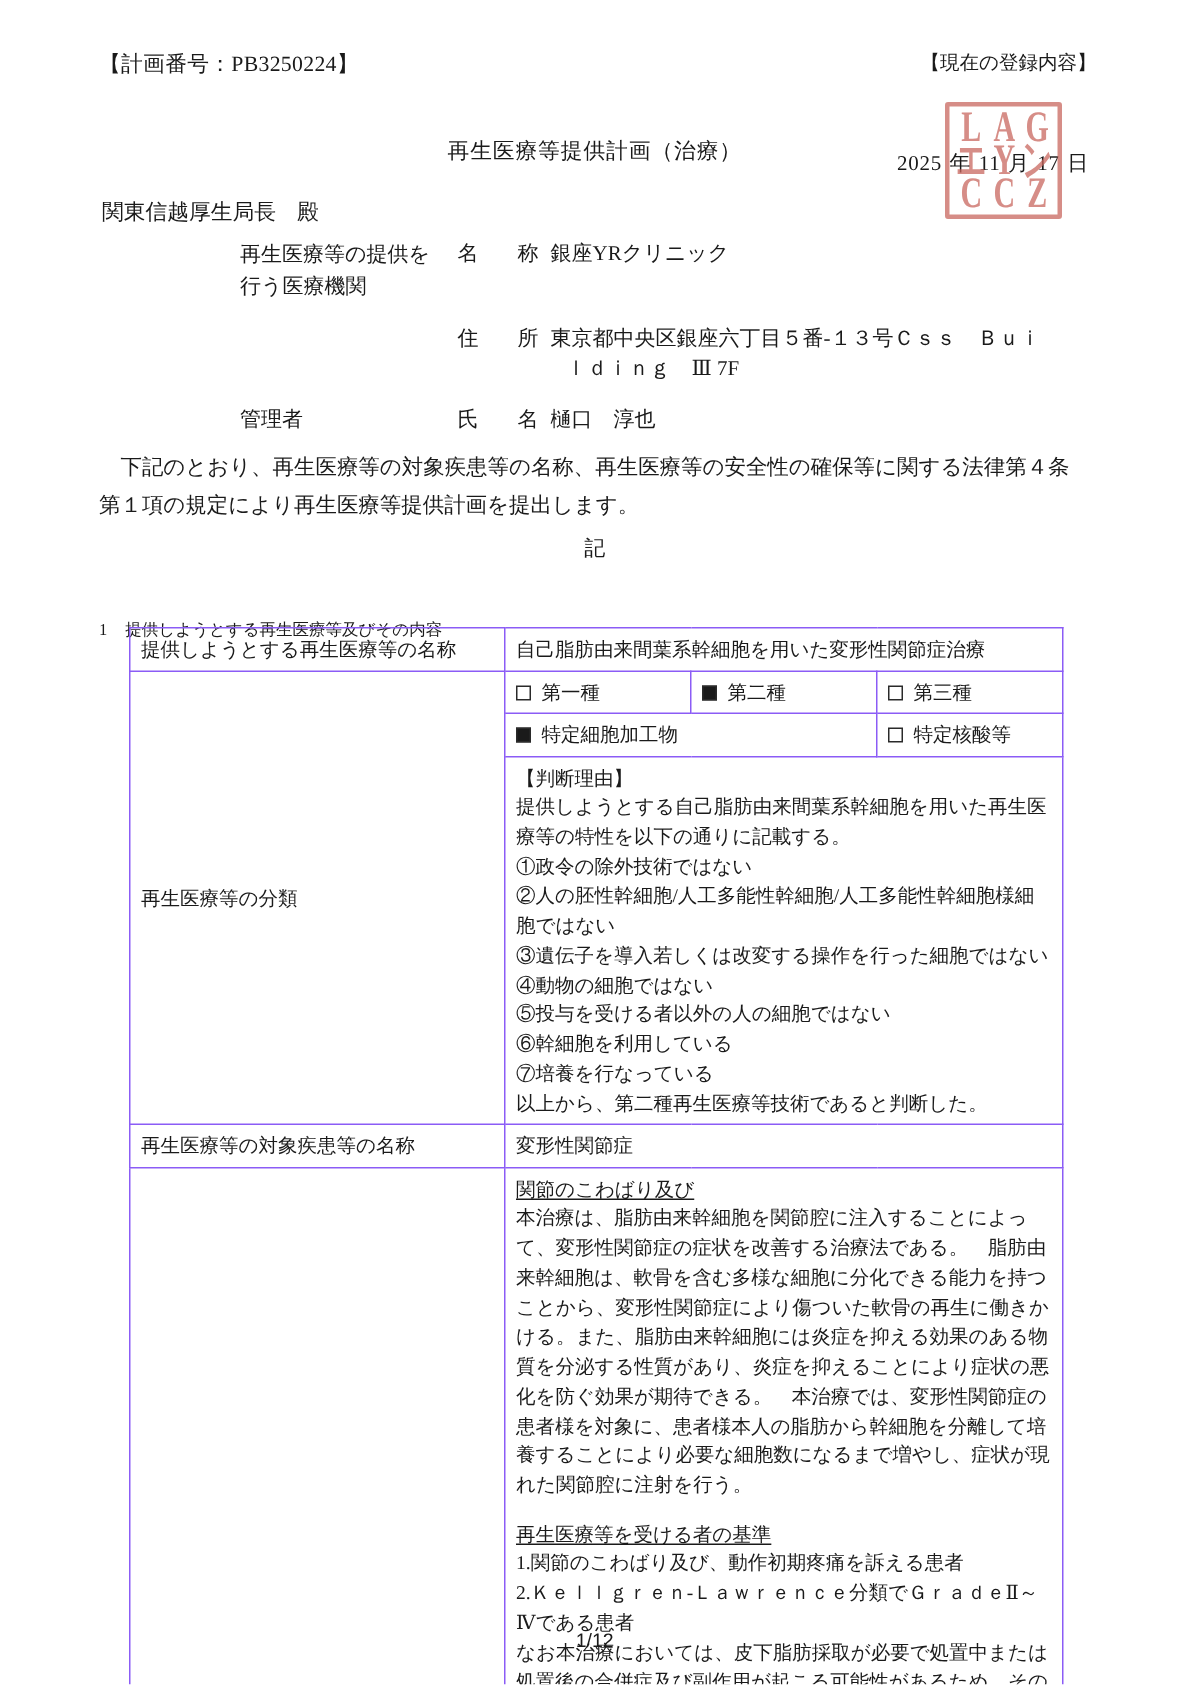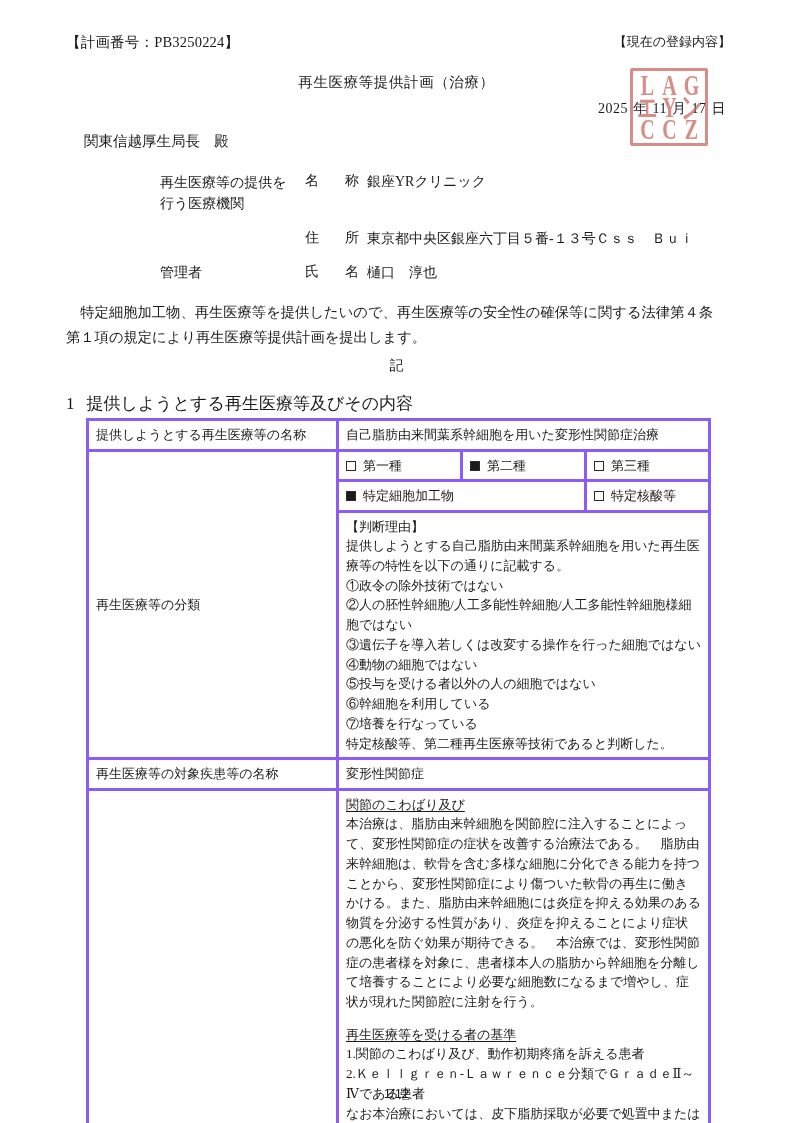--- a/index.html
+++ b/index.html
@@ -35,21 +35,21 @@
     position: absolute;
     right: 62px;
     top: 33px;
     font-size: 13px;
     white-space: nowrap;
   }
   .doc-title {
     position: absolute;
     left: 0;
     right: 0;
-    top: 73px;
+    top: 91px;
     text-align: center;
     font-size: 14.5px;
     letter-spacing: 0.6px;
   }
   .date-line {
     position: absolute;
     right: 62px;
     top: 100px;
     font-size: 14px;
     white-space: nowrap;
@@ -87,31 +87,31 @@
     display: flex;
     align-items: center;
     justify-content: center;
     letter-spacing: -1px;
     transform: scaleY(1.45);
   }
 
   
   .addressee {
     position: absolute;
-    left: 84px;
+    left: 68px;
     top: 132px;
     font-size: 14.5px;
     white-space: nowrap;
   }
   .addressee .suffix { padding-left: 14px; }
 
   .inst {
     position: absolute;
     left: 160px;
-    top: 172px;
+    top: 160px;
     width: 580px;
     font-size: 14px;
   }
   .inst-row {
     display: flex;
     align-items: flex-start;
     margin-bottom: 14px;
   }
   .inst-label {
     width: 145px;
@@ -145,38 +145,38 @@
     right: 0;
     top: 357px;
     text-align: center;
     font-size: 14px;
   }
 
   
   .sec-head {
     position: absolute;
     left: 66px;
-    top: 392px;
-    font-size: 17px;
+    top: 412px;
+    font-size: 11px;
     white-space: nowrap;
   }
   .sec-head .no { padding-right: 12px; }
 
   
   .tbl {
     position: absolute;
     left: 86px;
     top: 418px;
     width: 622px;
     border-collapse: collapse;
     table-layout: fixed;
     font-size: 13px;
   }
   .tbl td {
-    border: 3px solid #8b5cf6;
+    border: 1px solid #8b5cf6;
     padding: 4px 7px;
     vertical-align: top;
     line-height: 1.5;
   }
   .tbl td.lbl {
     width: 250px;
     vertical-align: middle;
   }
   .tbl td.mid { vertical-align: middle; }
 
@@ -246,30 +246,31 @@
       <div class="inst-label blk">再生医療等の提供を
 行う医療機関</div>
       <div class="inst-key">名　称</div>
       <div class="inst-val">銀座YRクリニック</div>
     </div>
     <div class="inst-row">
       <div class="inst-label"></div>
       <div class="inst-key">住　所</div>
       <div class="inst-val">
         <span>東京都中央区銀座六丁目５番-１３号Ｃｓｓ　Ｂｕｉ</span>
+        <span class="ln2">ｌｄｉｎｇ　Ⅲ 7F</span>
       </div>
     </div>
     <div class="inst-row">
       <div class="inst-label">管理者</div>
       <div class="inst-key">氏　名</div>
       <div class="inst-val">樋口　淳也</div>
     </div>
   </div>
 
-  <div class="body-para">特定細胞加工物、再生医療等を提供したいので、再生医療等の安全性の確保等に関する法律第４条第１項の規定により再生医療等提供計画を提出します。</div>
+  <div class="body-para">下記のとおり、再生医療等の対象疾患等の名称、再生医療等の安全性の確保等に関する法律第４条第１項の規定により再生医療等提供計画を提出します。</div>
   <div class="ki-mark">記</div>
 
   <div class="sec-head"><span class="no">1</span><span>提供しようとする再生医療等及びその内容</span></div>
 
   <table class="tbl">
     <colgroup>
       <col style="width:250px">
       <col style="width:124px">
       <col style="width:124px">
       <col style="width:124px">
@@ -306,21 +307,21 @@
         <td colspan="3">
           <div>【判断理由】</div>
           <div class="blk">提供しようとする自己脂肪由来間葉系幹細胞を用いた再生医療等の特性を以下の通りに記載する。
 ①政令の除外技術ではない
 ②人の胚性幹細胞/人工多能性幹細胞/人工多能性幹細胞様細胞ではない
 ③遺伝子を導入若しくは改変する操作を行った細胞ではない
 ④動物の細胞ではない
 ⑤投与を受ける者以外の人の細胞ではない
 ⑥幹細胞を利用している
 ⑦培養を行なっている
-特定核酸等、第二種再生医療等技術であると判断した。</div>
+以上から、第二種再生医療等技術であると判断した。</div>
         </td>
       </tr>
 
       <tr>
         <td class="lbl">再生医療等の対象疾患等の名称</td>
         <td colspan="3">変形性関節症</td>
       </tr>
 
       <tr>
         <td class="lbl no-bottom"></td>

